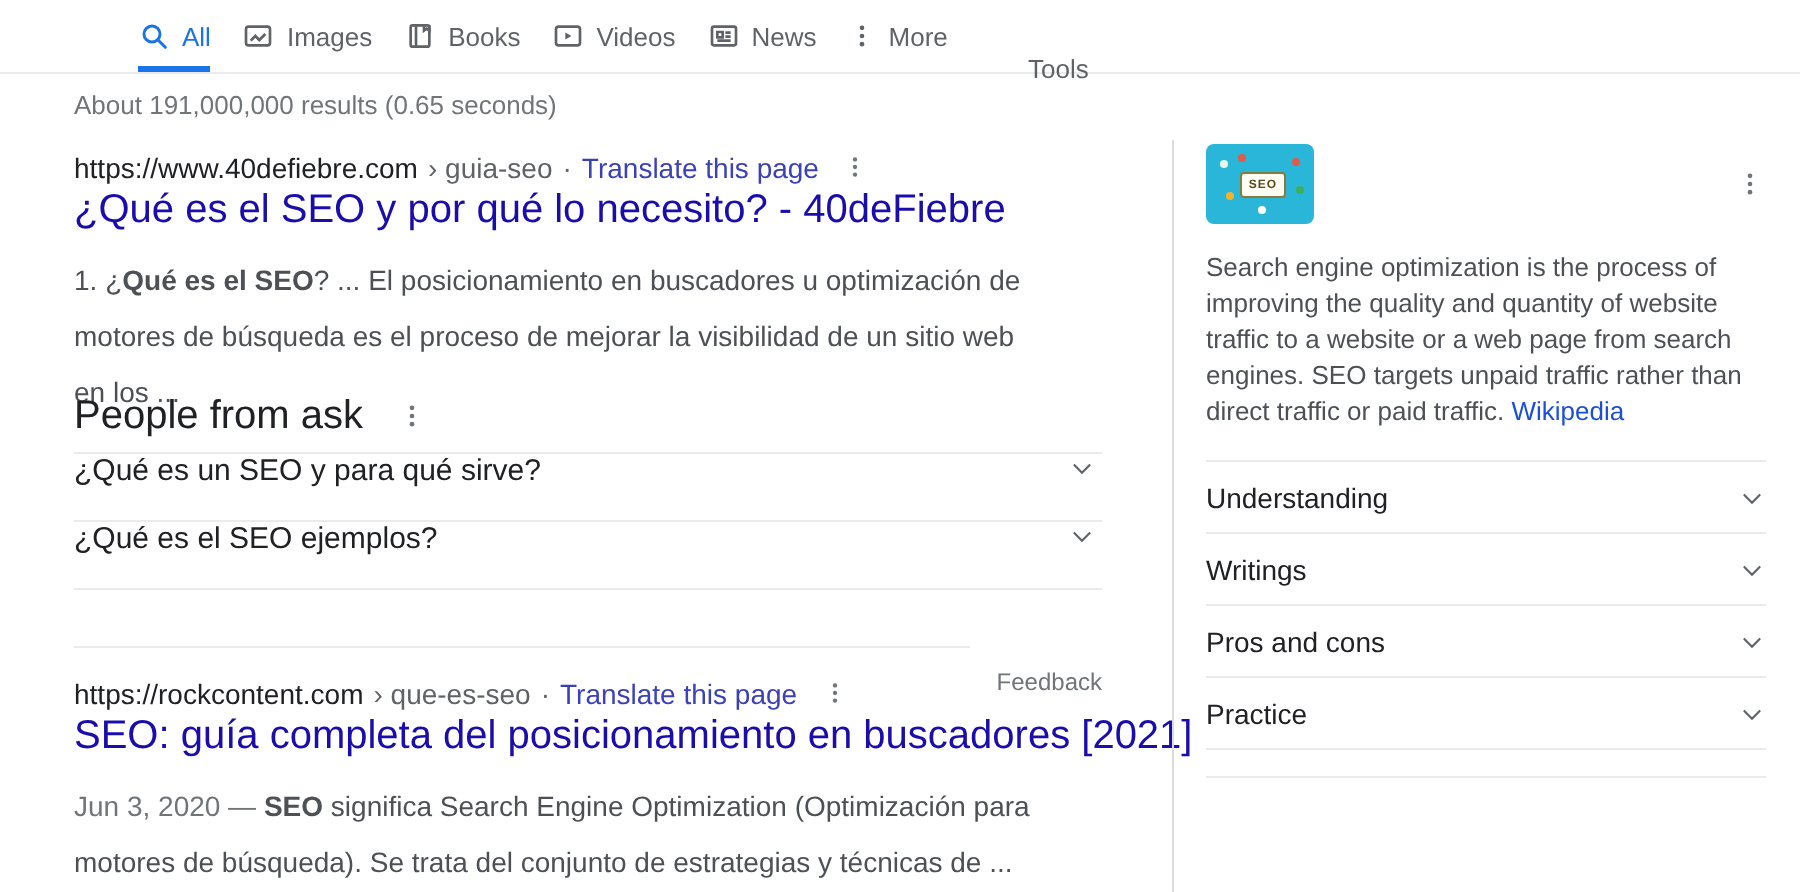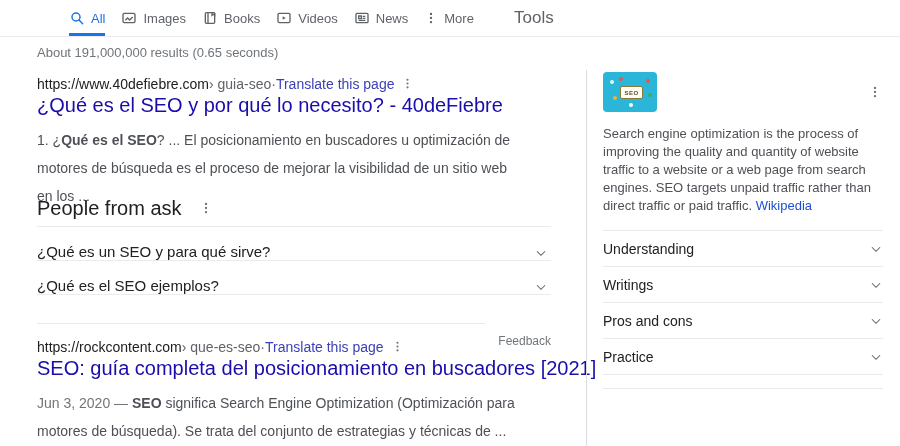--- a/index.html
+++ b/index.html
@@ -8,45 +8,45 @@
     font-family:"Liberation Sans", sans-serif; color:#202124; overflow:hidden;
   }
   svg { display:block; }
 
   
   .tabbar { position:absolute; top:0; left:0; width:900px; height:36px; border-bottom:1px solid #ebebeb; background:#fff;padding-left:36px; }
   .tabs { display:flex; align-items:stretch; padding-left:33px; gap:16px; height:36px; }
   .tab { display:flex; align-items:center; gap:6px; font-size:13px; color:#5f6368; cursor:pointer; }
   .tab.active { color:#1a73e8; box-shadow:inset 0 -3px 0 #1a73e8; }
   .tab .ticon { color:inherit; }
-  .tools { position:absolute; left:514px; top:0; height:36px; display:flex; align-items:center; font-size:17px; color:#5f6368; cursor:pointer; }
+  .tools { position:absolute; left:514px; top:16px; height:36px; display:flex; align-items:center; font-size:13px; color:#5f6368; cursor:pointer; }
 
   .stats { position:absolute; left:37px; top:45px; font-size:13px; color:#70757a; }
 
   
   .result { position:absolute; left:37px; width:540px; }
   .result1 { top:74px; }
   .result2 { top:337px; }
-  .url-line { display:flex; align-items:center; font-size:14px; color:#202124; height:19px; cursor:pointer; }
+  .url-line { display:flex; align-items:center; gap:5px; font-size:14px; color:#202124; height:19px; cursor:pointer; }
   .crumb { color:#5f6368; }
   .dotsep { color:#5f6368; }
   .translate { color:#3c41b5; cursor:pointer; }
   .rmore { margin-left:7px; color:#70757a; cursor:pointer; }
   .r-title { font-size:20px; line-height:25px; color:#1a0dab; white-space:nowrap; cursor:pointer; }
   .r-snippet { font-size:14px; line-height:28px; color:#4d5156; margin-top:8px; max-width:488px; }
   .r-snippet b { font-weight:700; }
   .r-date { color:#70757a; }
 
   
   .paa { position:absolute; left:37px; top:196px; width:514px; }
   .paa-head { display:flex; align-items:center; gap:17px; height:24px; font-size:20px; color:#202124; }
   .pmore { color:#70757a; cursor:pointer; }
   .divider { height:1px; background:#ebebeb; }
   .paa .divider { margin-top:6px; }
-  .paa-row { height:33px; display:flex; align-items:flex-end; justify-content:space-between;
+  .paa-row { height:33px; display:flex; align-items:flex-start; justify-content:space-between;
              font-size:15px; color:#202124; border-bottom:1px solid #ebebeb; cursor:pointer; padding-right:3px; }
   .paa-row:last-of-type { border-bottom:none; }
   .paa-feedback { display:flex; align-items:center; margin-top:4px; }
   .fb-line { flex:1; height:1px; background:#ebebeb; margin-right:13px; }
   .fb-label { font-size:12px; color:#70757a; cursor:pointer;margin-top:35px; }
 
   
   .kp { position:absolute; left:586px; top:70px; width:296px; height:376px;
         border-left:1px solid #dadce0; padding:2px 0 0 16px; box-sizing:border-box; }
   .kp-header { display:flex; align-items:center; gap:12px; }

